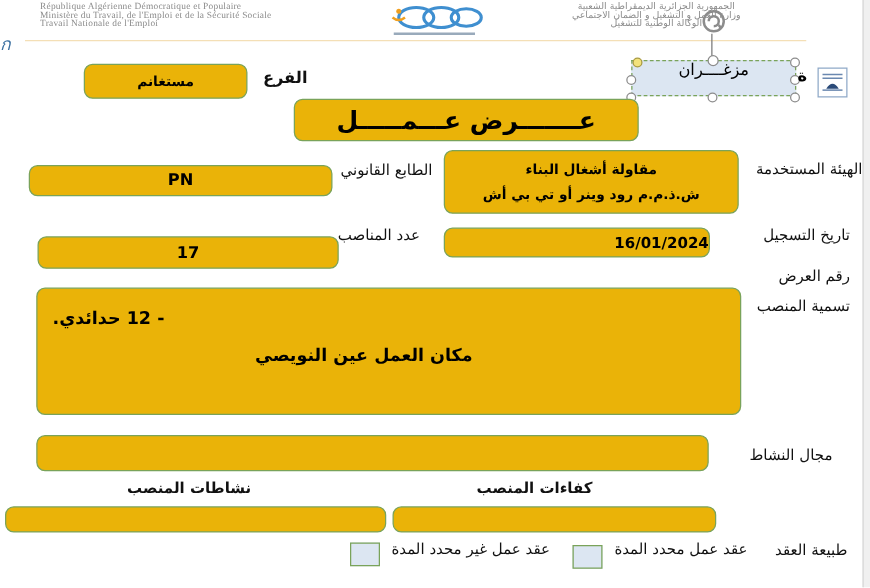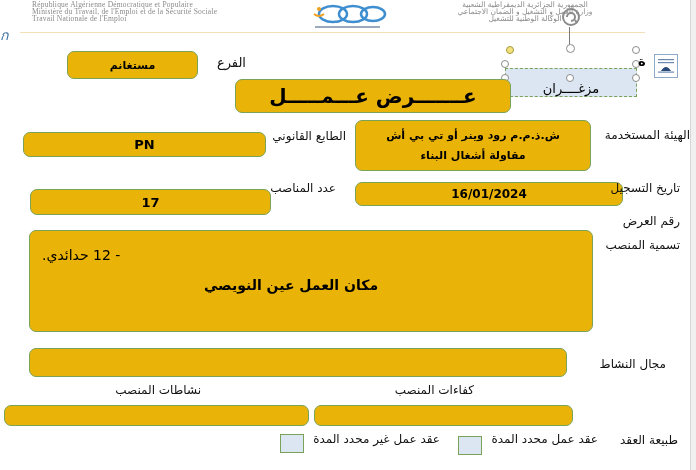--- a/index.html
+++ b/index.html
@@ -31,48 +31,48 @@
   .box {
     position:absolute; background:#eab308; border:1px solid #7aa35a;
     border-radius:7px; box-sizing:border-box;
     display:flex; align-items:center; justify-content:center;
     direction:rtl; font-weight:bold; font-family:"DejaVu Sans", sans-serif;
   }
   .label {
     position:absolute; direction:rtl; text-align:right; font-size:12px;
     font-family:"DejaVu Sans", sans-serif; color:#111; white-space:nowrap;
   }
-  .label.bold { font-weight:normal; }
+  .label.bold { font-weight:bold; }
 
   .sel-frame {
-    position:absolute; left:505px; top:68px; width:132px; height:29px;
+    position:absolute; left:505px; top:48px; width:132px; height:29px;
     border:1px dashed #7aa35a; box-sizing:border-box;
     background:#dce6f2;
-    display:flex; align-items:flex-end; justify-content:center;
+    display:flex; align-items:flex-start; justify-content:center;
     direction:rtl; font-size:13px;
   }
   .handle {
     position:absolute; width:8px; height:8px; border-radius:50%;
     border:1px solid #8c8c8c; background:#ffffff; box-sizing:border-box;
   }
   .handle.yellow { background:#f3e27b; border-color:#a89a40; }
   .rot-handle { position:absolute; left:566px; top:44px; width:9px; height:9px; border-radius:50%; border:1px solid #8c8c8c; background:#fff; box-sizing:border-box; }
   .layout-btn {
     position:absolute; left:654px; top:54px; width:24px; height:24px;
     border:1px solid #8fa9c8; background:#fff; box-sizing:border-box;
     display:flex; align-items:center; justify-content:center;
   }
   .cut-text { position:absolute; left:638px; top:54px; font-size:13px; font-weight:bold; direction:rtl; }
 
   .checkbox {
     position:absolute; width:24px; height:19px; background:#dce6f2;
     border:1px solid #7aa35a; box-sizing:border-box;
   }
   .multi { flex-direction:column; align-items:flex-end; justify-content:flex-start; padding:8px 12px 0 12px; }
-  .multi .line { font-size:14px; font-weight:normal; height:32px; line-height:32px; }
+  .multi .line { font-size:14px; font-weight:bold; height:32px; line-height:32px; }
   .multi .center { align-self:center; font-size:14px; font-weight:bold; height:28px; line-height:28px; margin-right:40px; }
 </style>
 </head>
 <body>
 
 <div class="abs hdr-fr">
   <div>République Algérienne Démocratique et Populaire</div>
   <div>Ministère du Travail, de l'Emploi et de la Sécurité Sociale</div>
   <div>Travail Nationale de l'Emploi</div>
 </div>
@@ -129,31 +129,31 @@
 <div class="box" style="left:67px;top:51px;width:131px;height:28px;font-size:11px;">
   <span>مستغانم</span>
 </div>
 <div class="label bold" style="right:450px;top:55px;font-size:13px;">الفرع</div>
 
 <div class="box" style="left:235px;top:79px;width:276px;height:34px;font-size:20px;">
   <span>عـــــــرض عـــمـــــل</span>
 </div>
 
 <div class="box" style="left:355px;top:120px;width:236px;height:51px;flex-direction:column;font-size:11px;line-height:20px;">
+  <span>مقاولة أشغال البناء</span>
   <span>ش.ذ.م.م رود وينر أو تي بي أش</span>
-  <span>مقاولة أشغال البناء</span>
 </div>
 <div class="label" style="right:6px;top:128px;">الهيئة المستخدمة</div>
 
 <div class="box" style="left:23px;top:132px;width:243px;height:25px;font-size:13px;direction:ltr;">
   <span>PN</span>
 </div>
 <div class="label" style="right:350px;top:129px;">الطابع القانوني</div>
 
-<div class="box" style="left:355px;top:182px;width:268px;height:24px;font-size:12px;direction:ltr;">
+<div class="box" style="left:355px;top:182px;width:213px;height:24px;font-size:12px;direction:ltr;justify-content:flex-end;">
   <span>16/01/2024</span>
 </div>
 <div class="label" style="right:16px;top:181px;">تاريخ التسجيل</div>
 
 <div class="box" style="left:30px;top:189px;width:241px;height:26px;font-size:13px;direction:ltr;">
   <span>17</span>
 </div>
 <div class="label" style="right:360px;top:181px;">عدد المناصب</div>
 
 <div class="label" style="right:16px;top:214px;margin-left:40px;">رقم العرض</div>

